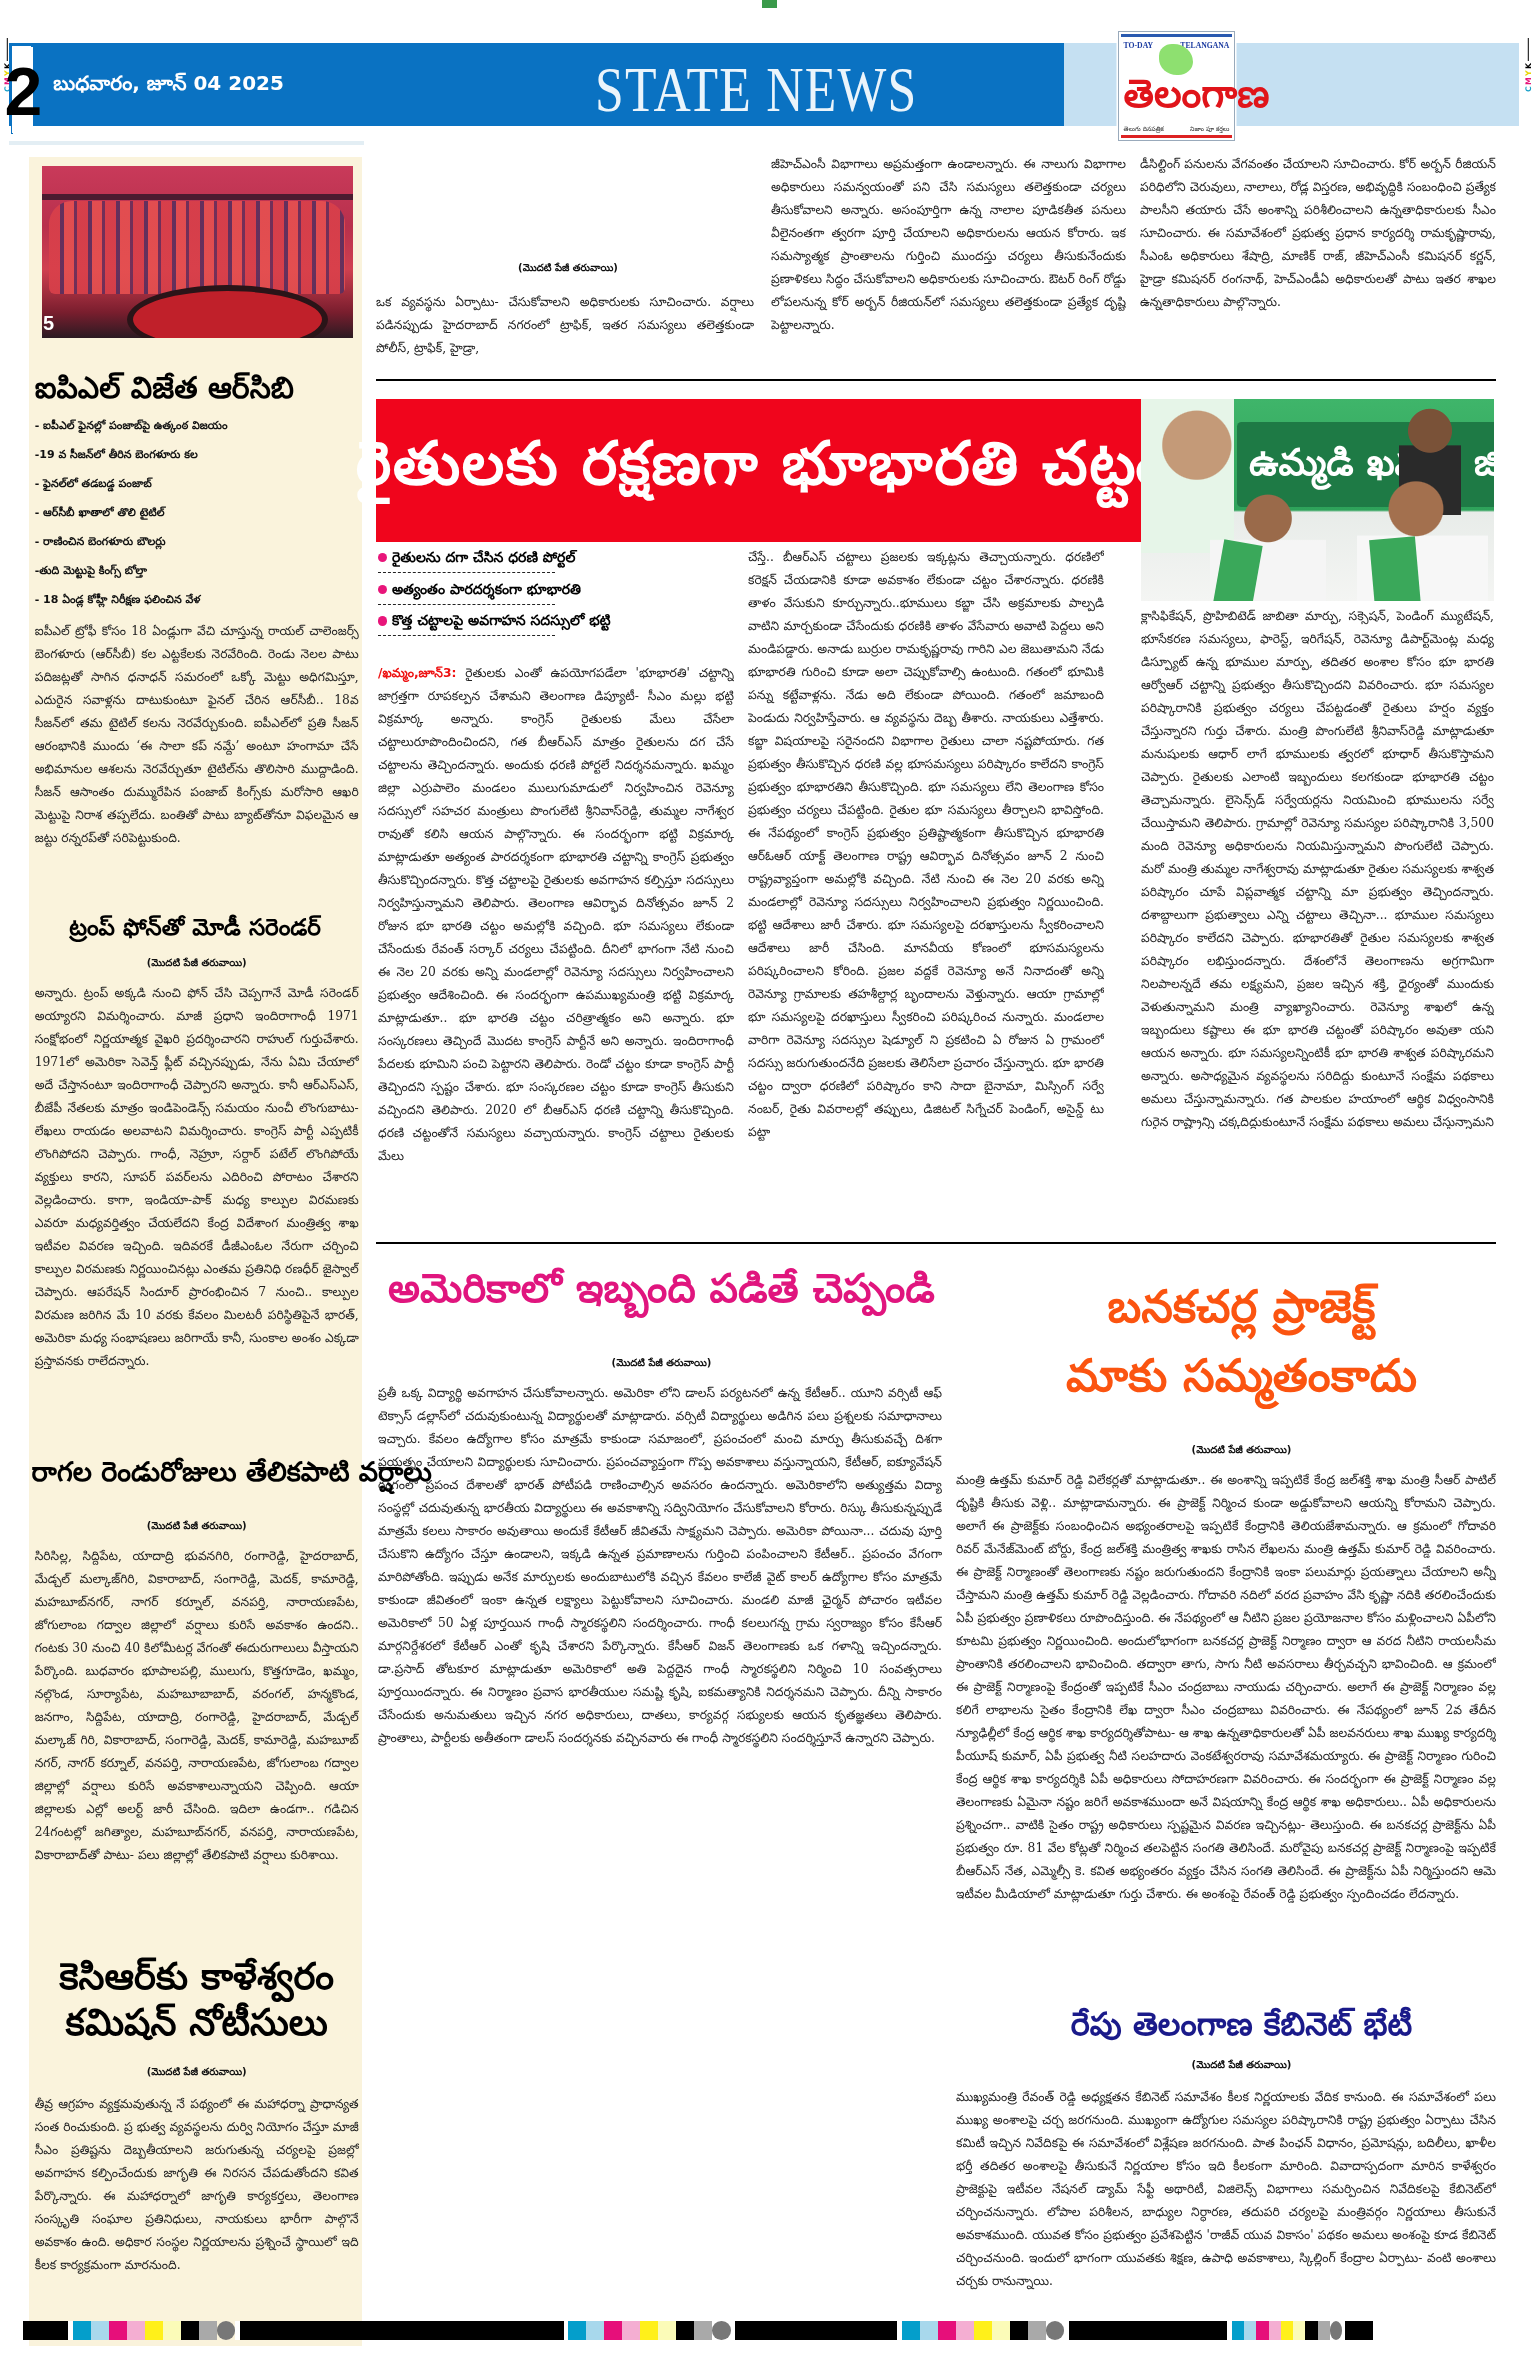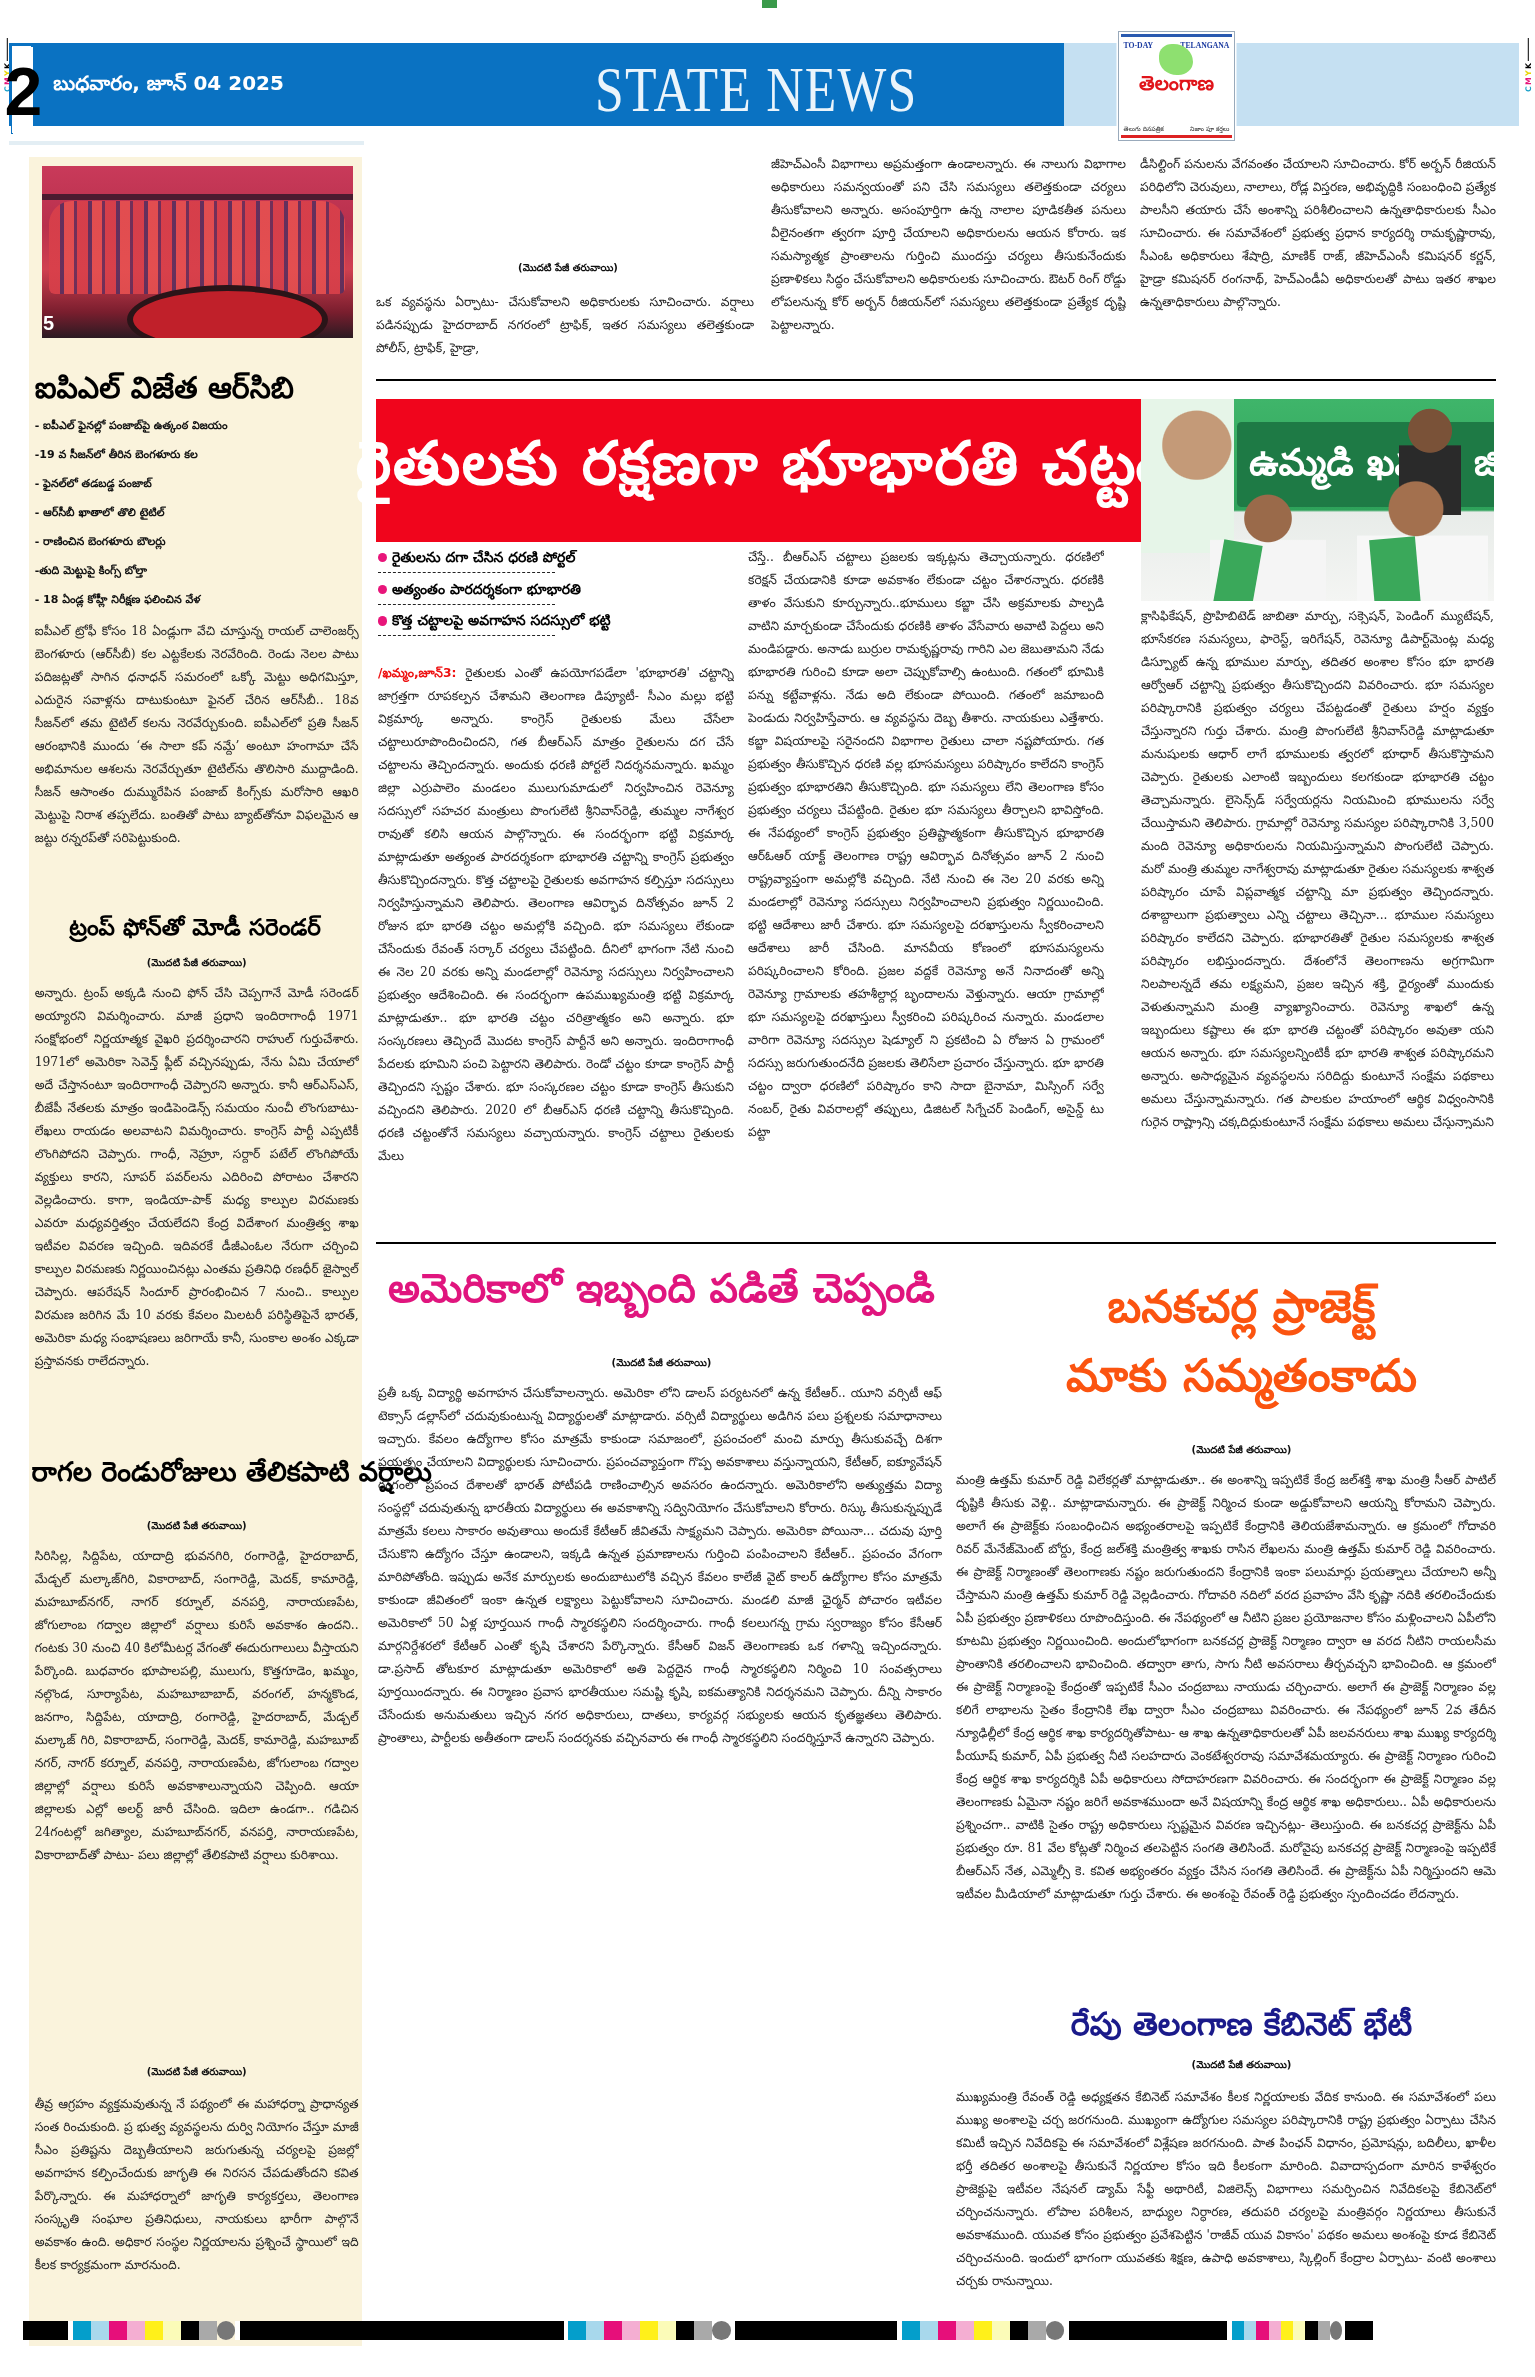--- a/index.html
+++ b/index.html
@@ -19,21 +19,21 @@
   .page-no { position:absolute; left: 1.5px; top: 1.5px; width: 21.6px; height: 89px; background:#fff; border:0.8px solid #0a72c2; }
   .page-no-box { position:absolute; left: 1.5px; top: 1.5px; width: 20px; height: 88px; background:#fff; display:flex; align-items:center; justify-content:center; font-family:"Liberation Sans", sans-serif; font-size: 68px; font-weight:bold; color:#000; line-height:1; }
   .mh-date { position:absolute; left: 44px; top: 28px; color:#fff; font-family:"DejaVu Sans", sans-serif; font-weight:bold; font-size: 20px; }
   .mh-title { position:absolute; left: 147px; top: 10.8px; color:#eaf4fb; font-family:"Liberation Serif", serif; font-size: 63px; letter-spacing: 1.5px; transform: scaleX(0.82); transform-origin:left; }
   .logo { position:absolute; left: 1118px; top: 31px; width: 117px; height: 110px; background:#fff; border:0.8px solid #9ab; box-shadow:0 0 0 1.5px #fff; }
   .logo-top { position:absolute; top: 2.3px; left:2.3px; right:2.3px; height:2.3px; background:#2a5ab0; }
   .logo-bot { position:absolute; bottom: 2.3px; left:2.3px; right:2.3px; height:2.3px; background:#d22; }
   .logo-l { position:absolute; top:9.3px; left:4.6px; font-size:7.7px; font-weight:bold; color:#1a3aa0; font-family:"Liberation Serif", serif; }
   .logo-r { position:absolute; top:9.3px; right:4.6px; font-size:7.7px; font-weight:bold; color:#1a3aa0; font-family:"Liberation Serif", serif; }
   .logo-map { position:absolute; top:12.3px; left:40px; width:34px; height:31px; background:#8ee070; border-radius: 40% 60% 45% 55%; }
-  .logo-name { position:absolute; top:39px; left:4.6px; right:4.6px; text-align:center; font-size:20px; font-weight:bold; color:#e0141a; }
+  .logo-name { position:absolute; top:39px; left:4.6px; right:4.6px; text-align:center; font-size:39px; font-weight:bold; color:#e0141a; }
   .logo-sub1 { position:absolute; bottom:6.2px; left:4.6px; font-size:6.2px; color:#222; }
   .logo-sub2 { position:absolute; bottom:6.2px; right:4.6px; font-size:6.2px; color:#222; }
   .mh-underline { position:absolute; left: 9.3px; top: 141px; width: 355px; height: 3.9px; background:#e3eef4; }
 
   
   .sidebar { position:absolute; left: 28.5px; top: 157px; width: 333px; height: 2189px; background:#faf3dc; }
   .sb-photo { position:absolute; left: 13px; top: 9.3px; width: 311px; height: 172px; background: linear-gradient(180deg, #c93a5a 0%, #b8304c 35%, #d04050 60%, #7a1e2e 85%, #2b1a22 100%); overflow:hidden; }
   .sb-photo .crowd { position:absolute; left:7.7px; right:7.7px; top:35px; height:93px; background: repeating-linear-gradient(90deg, #d9404a 0 10.8px, #5b2f5e 10.8px 15.4px, #e65050 15.4px 25px, #6a2e5a 25px 28px); opacity:.9; border-radius: 23px 23px 6.2px 6.2px; }
   .sb-photo .stage { position:absolute; left:85px; bottom:-15.4px; width:201px; height:69px; border-radius:50%; background:#c0202a; border:6.2px solid #2a1418; }
   .sb-photo .banner { position:absolute; top:28px; left:0; right:0; height:6.2px; background:#4b1b30; }
@@ -147,20 +147,21 @@
   <div class="sb-text body-text" style="top:463px; height:266px; overflow:hidden;">ఐపీఎల్ ట్రోఫీ కోసం 18 ఏండ్లుగా వేచి చూస్తున్న రాయల్ చాలెంజర్స్ బెంగళూరు (ఆర్‌సీబీ) కల ఎట్టకేలకు నెరవేరింది. రెండు నెలల పాటు పదిజట్లతో సాగిన ధనాధన్ సమరంలో ఒక్కో మెట్టు అధిగమిస్తూ, ఎదురైన సవాళ్లను దాటుకుంటూ ఫైనల్ చేరిన ఆర్‌సీబీ.. 18వ సీజన్‌లో తమ టైటిల్ కలను నెరవేర్చుకుంది. ఐపీఎల్‌లో ప్రతి సీజన్ ఆరంభానికి ముందు ‘ఈ సాలా కప్ నమ్దే’ అంటూ హంగామా చేసే అభిమానుల ఆశలను నెరవేర్చుతూ టైటిల్‌ను తొలిసారి ముద్దాడింది. సీజన్ ఆసాంతం దుమ్మురేపిన పంజాబ్ కింగ్స్‌కు మరోసారి ఆఖరి మెట్టుపై నిరాశ తప్పలేదు. బంతితో పాటు బ్యాట్‌తోనూ విఫలమైన ఆ జట్టు రన్నరప్‌తో సరిపెట్టుకుంది.</div>
 
   <div class="sb-head" style="top:758px;">ట్రంప్ ఫోన్‌తో మోడీ సరెండర్</div>
   <div class="contd" style="position:absolute; left:6.2px; width:324px; top:800px;">(మొదటి పేజీ తరువాయి)</div>
   <div class="sb-text body-text" style="top:825px; height:532px; overflow:hidden;">అన్నారు. ట్రంప్ అక్కడి నుంచి ఫోన్ చేసి చెప్పగానే మోడీ సరెండర్ అయ్యారని విమర్శించారు. మాజీ ప్రధాని ఇందిరాగాంధీ 1971 సంక్షోభంలో నిర్ణయాత్మక వైఖరి ప్రదర్శించారని రాహుల్ గుర్తుచేశారు. 1971లో అమెరికా సెవెన్త్ ఫ్లీట్ వచ్చినప్పుడు, నేను ఏమి చేయాలో అదే చేస్తానంటూ ఇందిరాగాంధీ చెప్పారని అన్నారు. కానీ ఆర్‌ఎస్‌ఎస్, బీజేపీ నేతలకు మాత్రం ఇండిపెండెన్స్ సమయం నుంచీ లొంగుబాటు- లేఖలు రాయడం అలవాటని విమర్శించారు. కాంగ్రెస్ పార్టీ ఎప్పటికీ లొంగిపోదని చెప్పారు. గాంధీ, నెహ్రూ, సర్దార్ పటేల్ లొంగిపోయే వ్యక్తులు కారని, సూపర్ పవర్‌లను ఎదిరించి పోరాటం చేశారని వెల్లడించారు. కాగా, ఇండియా-పాక్ మధ్య కాల్పుల విరమణకు ఎవరూ మధ్యవర్తిత్వం చేయలేదని కేంద్ర విదేశాంగ మంత్రిత్వ శాఖ ఇటీవల వివరణ ఇచ్చింది. ఇదివరకే డీజీఎంఓల నేరుగా చర్చించి కాల్పుల విరమణకు నిర్ణయించినట్లు ఎంతమ ప్రతినిధి రణధీర్ జైస్వాల్ చెప్పారు. ఆపరేషన్ సిందూర్ ప్రారంభించిన 7 నుంచి.. కాల్పుల విరమణ జరిగిన మే 10 వరకు కేవలం మిలటరీ పరిస్థితిపైనే భారత్, అమెరికా మధ్య సంభాషణలు జరిగాయే కానీ, సుంకాల అంశం ఎక్కడా ప్రస్తావనకు రాలేదన్నారు.</div>
 
   <div class="sb-head" style="top:1300px; font-size:27px;">రాగల రెండురోజులు తేలికపాటి వర్షాలు</div>
   <div class="contd" style="position:absolute; left:6.2px; width:324px; top:1363px;">(మొదటి పేజీ తరువాయి)</div>
   <div class="sb-text body-text" style="top:1388px; height:432px; overflow:hidden;">సిరిసిల్ల, సిద్దిపేట, యాదాద్రి భువనగిరి, రంగారెడ్డి, హైదరాబాద్, మేడ్చల్ మల్కాజ్‌గిరి, వికారాబాద్, సంగారెడ్డి, మెదక్, కామారెడ్డి, మహబూబ్‌నగర్, నాగర్ కర్నూల్, వనపర్తి, నారాయణపేట, జోగులాంబ గద్వాల జిల్లాలో వర్షాలు కురిసే అవకాశం ఉందని.. గంటకు 30 నుంచి 40 కిలోమీటర్ల వేగంతో ఈదురుగాలులు వీస్తాయని పేర్కొంది. బుధవారం భూపాలపల్లి, ములుగు, కొత్తగూడెం, ఖమ్మం, నల్గొండ, సూర్యాపేట, మహబూబాబాద్, వరంగల్, హన్మకొండ, జనగాం, సిద్దిపేట, యాదాద్రి, రంగారెడ్డి, హైదరాబాద్, మేడ్చల్ మల్కాజ్ గిరి, వికారాబాద్, సంగారెడ్డి, మెదక్, కామారెడ్డి, మహబూబ్ నగర్, నాగర్ కర్నూల్, వనపర్తి, నారాయణపేట, జోగులాంబ గద్వాల జిల్లాల్లో వర్షాలు కురిసే అవకాశాలున్నాయని చెప్పింది. ఆయా జిల్లాలకు ఎల్లో అలర్ట్ జారీ చేసింది. ఇదిలా ఉండగా.. గడిచిన 24గంటల్లో జగిత్యాల, మహబూబ్‌నగర్, వనపర్తి, నారాయణపేట, వికారాబాద్‌తో పాటు- పలు జిల్లాల్లో తేలికపాటి వర్షాలు కురిశాయి.</div>
 
+  <div class="sb-big" style="top:1797px;">కెసిఆర్‌కు కాళేశ్వరం కమిషన్ నోటీసులు</div>
   <div class="contd" style="position:absolute; left:6.2px; width:324px; top:1909px;">(మొదటి పేజీ తరువాయి)</div>
   <div class="sb-text body-text" style="top:1936px; height:247px; overflow:hidden;">తీవ్ర ఆగ్రహం వ్యక్తమవుతున్న నే పథ్యంలో ఈ మహాధర్నా ప్రాధాన్యత సంత రించుకుంది. ప్ర భుత్వ వ్యవస్థలను దుర్వి నియోగం చేస్తూ మాజీ సీఎం ప్రతిష్టను దెబ్బతీయాలని జరుగుతున్న చర్యలపై ప్రజల్లో అవగాహన కల్పించేందుకు జాగృతి ఈ నిరసన చేపడుతోందని కవిత పేర్కొన్నారు. ఈ మహాధర్నాలో జాగృతి కార్యకర్తలు, తెలంగాణ సంస్కృతి సంఘాల ప్రతినిధులు, నాయకులు భారీగా పాల్గొనే అవకాశం ఉంది. అధికార సంస్థల నిర్ణయాలను ప్రశ్నించే స్థాయిలో ఇది కీలక కార్యక్రమంగా మారనుంది.</div>
 </div>
 
 <div class="monsoon-head">
 </div>
 <div class="contd" style="position:absolute; left:379px; width:378px; top:262px;">(మొదటి పేజీ తరువాయి)</div>
 <div class="col body-text" style="left:376px; top:291px; width:378px; height:71px; overflow:hidden;">ఒక వ్యవస్థను ఏర్పాటు- చేసుకోవాలని అధికారులకు సూచించారు. వర్షాలు పడినప్పుడు హైదరాబాద్ నగరంలో ట్రాఫిక్, ఇతర సమస్యలు తలెత్తకుండా పోలీస్, ట్రాఫిక్, హైడ్రా,</div>
 <div class="col body-text" style="left:572px; top:153px; width:0; height:0; overflow:hidden;"></div>
 <div class="col body-text" style="left:771px; top:153px; width:355px; height:213px; overflow:hidden;">జీహెచ్‌ఎంసీ విభాగాలు అప్రమత్తంగా ఉండాలన్నారు. ఈ నాలుగు విభాగాల అధికారులు సమన్వయంతో పని చేసి సమస్యలు తలెత్తకుండా చర్యలు తీసుకోవాలని అన్నారు. అసంపూర్తిగా ఉన్న నాలాల పూడికతీత పనులు వీలైనంతగా త్వరగా పూర్తి చేయాలని అధికారులను ఆయన కోరారు. ఇక సమస్యాత్మక ప్రాంతాలను గుర్తించి ముందస్తు చర్యలు తీసుకునేందుకు ప్రణాళికలు సిద్ధం చేసుకోవాలని అధికారులకు సూచించారు. ఔటర్ రింగ్ రోడ్డు లోపలనున్న కోర్ అర్బన్ రీజియన్‌లో సమస్యలు తలెత్తకుండా ప్రత్యేక దృష్టి పెట్టాలన్నారు.</div>

